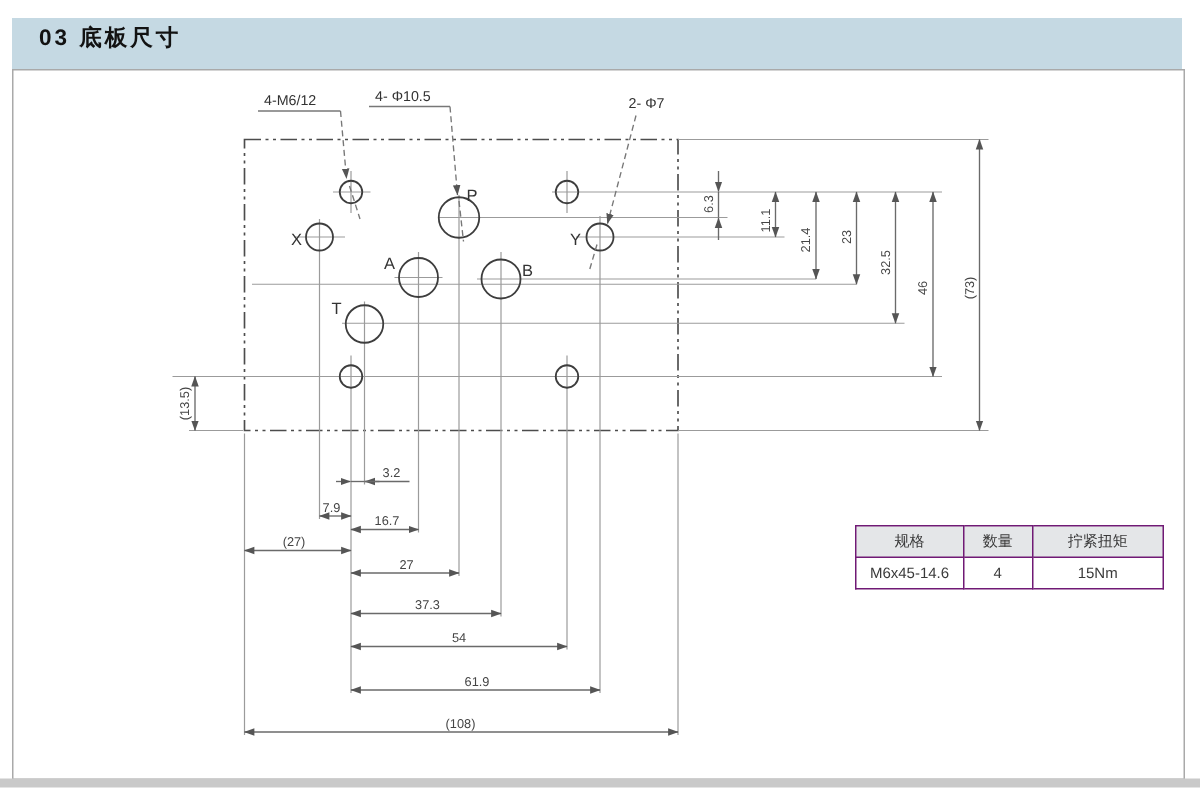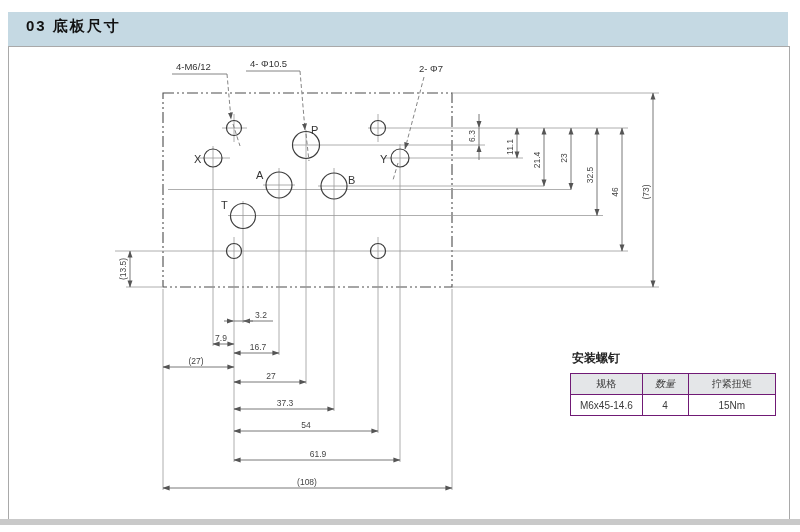--- a/index.html
+++ b/index.html
@@ -31,21 +31,21 @@
   .porttxt{font-size:11px;fill:#333;}
   .callouttxt{font-size:9.5px;fill:#333;}
   
   .table-wrap{position:absolute;left:570px;top:350px;width:206px;}
   .table-title{font-size:12px;font-weight:bold;color:#222;margin:0 0 6px 2px;}
   table.screws{border-collapse:collapse;width:206px;font-size:10px;color:#3a3a3a;}
   table.screws th,table.screws td{
     border:1px solid #701a75;text-align:center;height:20px;padding:0 2px;
   }
   table.screws th{background:#e4e6e8;font-weight:normal;}
-  .c1{width:70px;}.c2{width:44px;font-style:italic;}.c3{width:88px;}
+  .c1{width:70px;}.c2{width:44px;}.c3{width:88px;}
 </style>
 </head>
 <body>
 
 <div class="header-bar">
   <span>03 底板尺寸</span>
 </div>
 
 <div class="content-box"></div>
 
@@ -174,21 +174,20 @@
     <text class="dimtxt" transform="rotate(-90 567 158)" x="567" y="158">23</text>
     <text class="dimtxt" transform="rotate(-90 593 175)" x="593" y="175">32.5</text>
     <text class="dimtxt" transform="rotate(-90 618 192)" x="618" y="192">46</text>
     <text class="dimtxt" transform="rotate(-90 649 192)" x="649" y="192">(73)</text>
 
     <text class="dimtxt" transform="rotate(-90 126 269)" x="126" y="269">(13.5)</text>
   </g>
 </svg>
 
 <div class="table-wrap">
-  <div class="table-title">安装螺钉</div>
   <table class="screws">
     <thead>
       <tr>
         <th class="c1">规格</th>
         <th class="c2">数量</th>
         <th class="c3">拧紧扭矩</th>
       </tr>
     </thead>
     <tbody>
       <tr>

